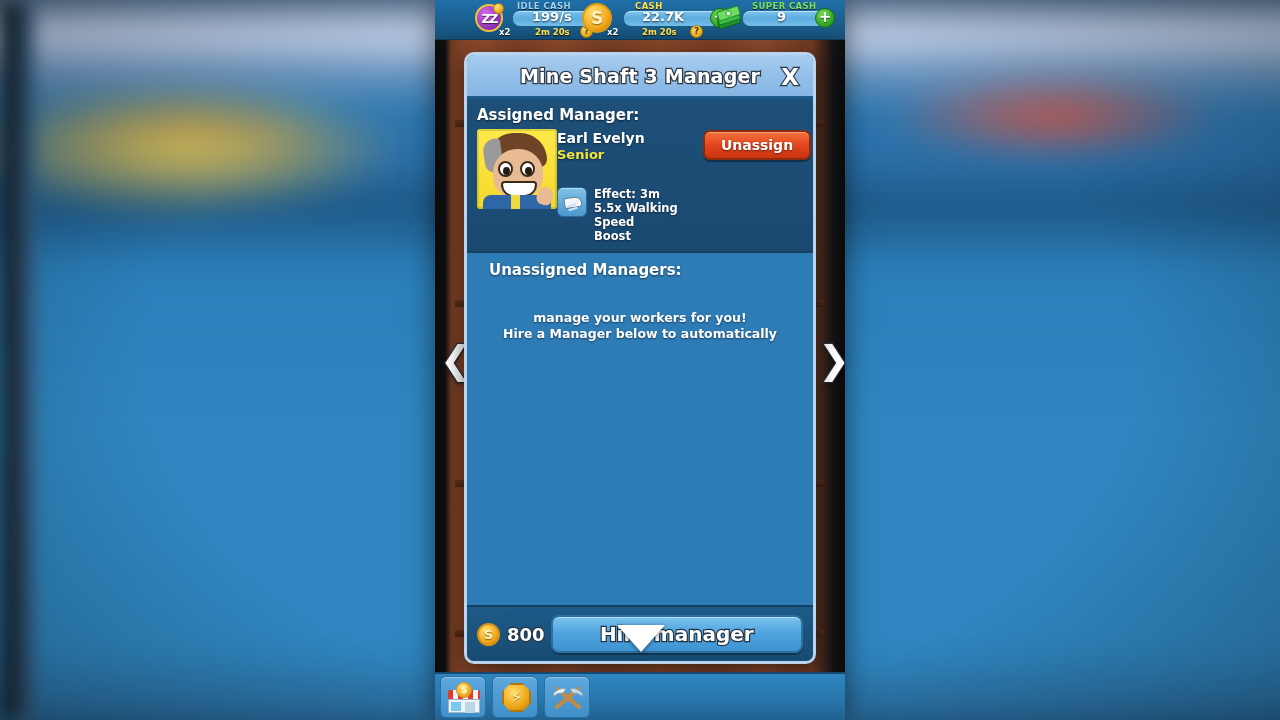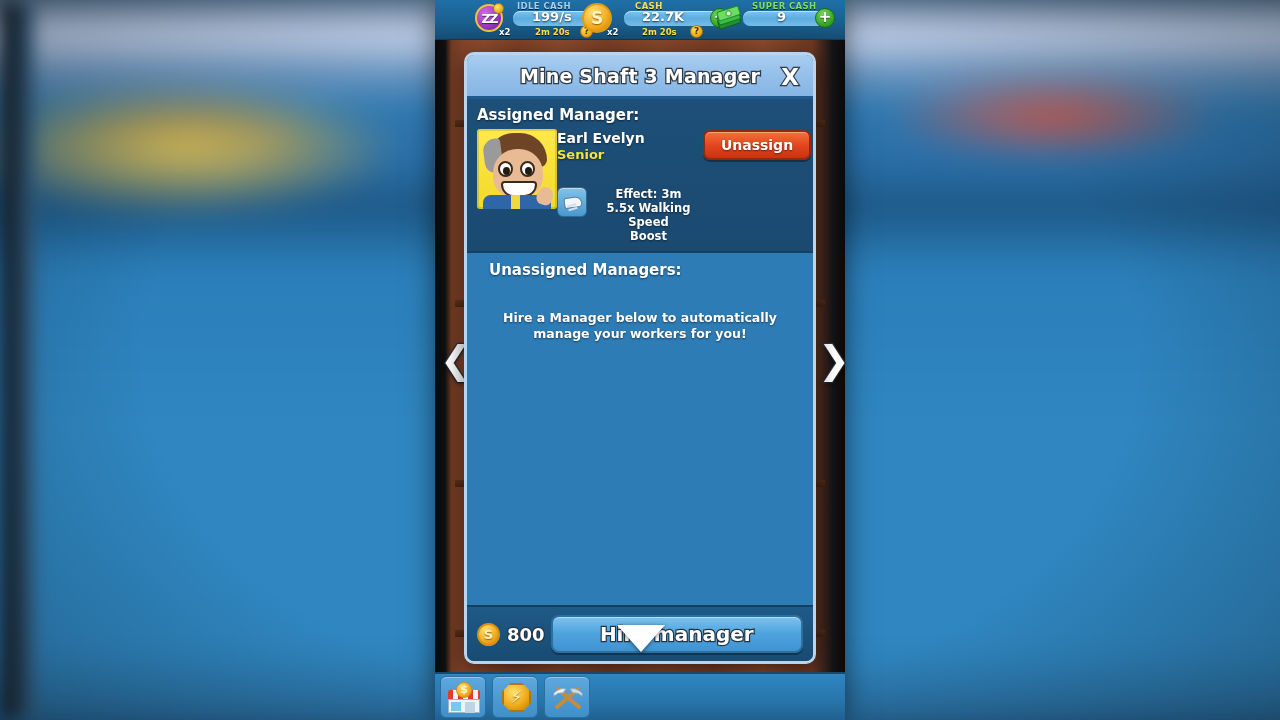--- a/index.html
+++ b/index.html
@@ -217,21 +217,21 @@
 
   .mgr-info { flex: 1; min-width: 0; padding-top: 1px; }
   .mgr-name {
     font-size: 14px; font-weight: bold; color: #fff;
     text-shadow: 0 1px 2px rgba(0,0,0,.5); line-height: 17px;
   }
   .mgr-rank {
     font-size: 13px; font-weight: bold; color: #f2e53b;
     text-shadow: 0 1px 2px rgba(0,0,0,.55); line-height: 16px; margin-bottom: 24px;
   }
-  .effect-row { display: flex; gap: 7px; align-items: flex-start; text-align: center; }
+  .effect-row { display: flex; gap: 7px; align-items: flex-start; }
   .effect-icon {
     width: 30px; height: 30px; flex: none; border-radius: 6px;
     background: linear-gradient(180deg, #7fc3ea 0%, #4b97cd 100%);
     border: 1px solid #2b6c9e;
     position: relative;
     box-shadow: inset 0 1px 0 rgba(255,255,255,.45);
   }
   .boot {
     position:absolute; left:6px; top:9px; width:18px; height:11px;
     background:#f2f6fa; border-radius: 3px 8px 5px 3px;
@@ -505,22 +505,22 @@
         <div class="unassign-btn">Unassign</div>
       </div>
     </div>
 
     <div class="unassigned-head">
       <div class="section-head">Unassigned Managers:</div>
     </div>
 
     <div class="modal-body">
       <div class="hire-hint">
+        <div>manage your workers for you!</div>
         <div>Hire a Manager below to automatically</div>
-        <div>manage your workers for you!</div>
       </div>
     </div>
 
     <div class="modal-footer">
       <div class="price-wrap">
         <div class="price-coin">S</div>
         <div class="price-num">800</div>
       </div>
       <div class="hire-btn">
         <span>Hire manager</span>

